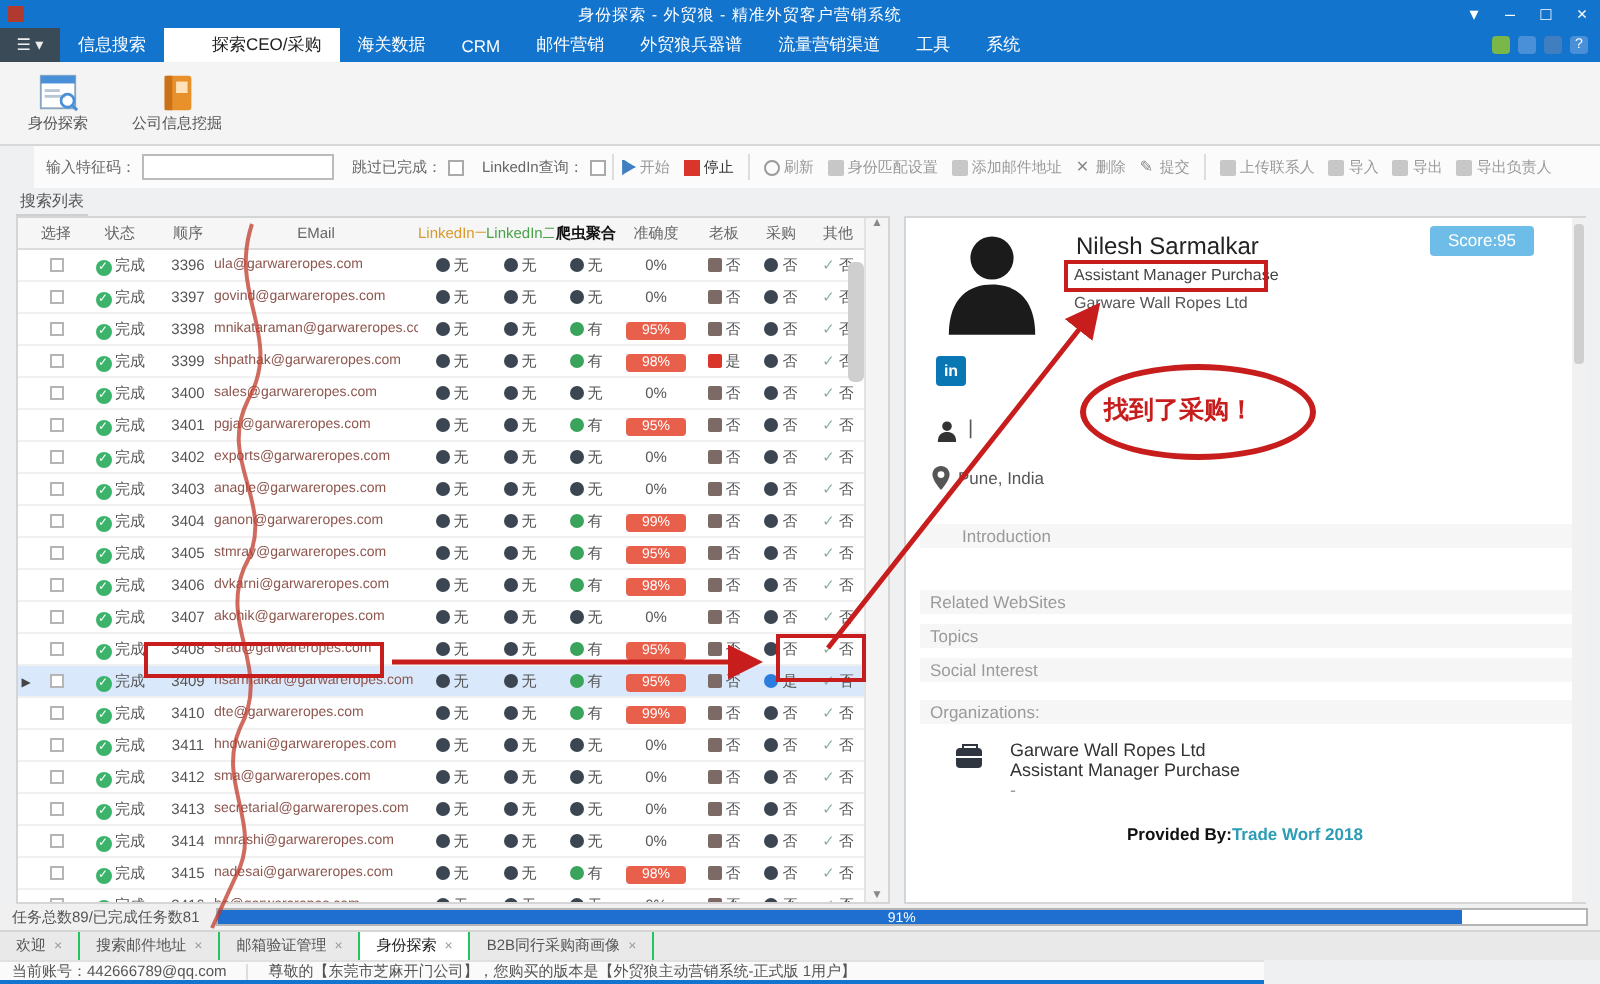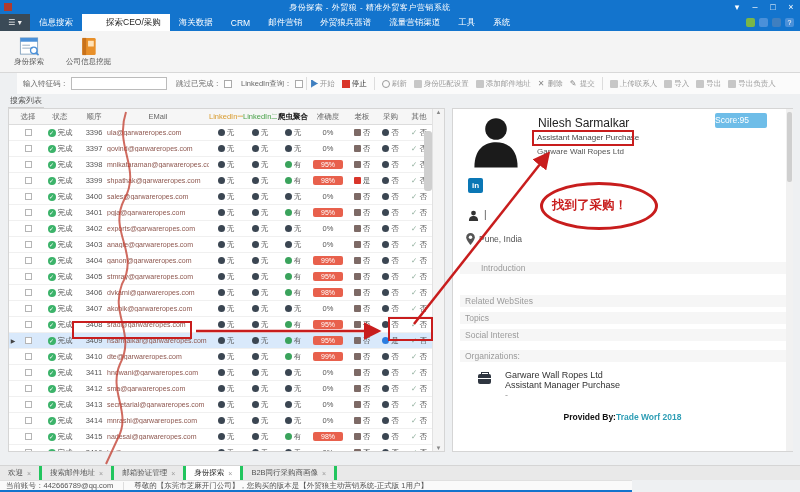--- a/index.html
+++ b/index.html
@@ -56,42 +56,42 @@
   .rowcb { width:7px; height:7px; border:1px solid #b5b5b5; background:#fff; margin:0 auto; }
   .marker { color:#444; font-size:6px; text-align:center; }
   #tscroll { width:12px; background:#f4f4f4; border-left:1px solid #e2e2e2; display:flex; flex-direction:column; justify-content:space-between; align-items:center; font-size:6px; color:#888; }
   #tthumb { width:8px; height:60px; background:#cfcfcf; border-radius:3px; margin-top:2px; }
   
   #panel { left:452px; top:108px; width:341px; height:344px; background:#fff; border:1px solid #d5d5d5; font-family:"Liberation Serif", serif; }
   #avatar { left:472px; top:114px; width:48px; height:54px; }
   #p-name { left:538px; top:116px; font-size:12px; font-weight:normal; color:#222; }
   #p-title { left:537px; top:133px; font-size:8px; color:#444; }
   #p-company { left:537px; top:147px; font-size:8px; color:#555; }
-  #score-btn { left:715px; top:113px; width:52px; height:15px; background:#6ebde8; color:#fff; font-size:8.5px; text-align:left; line-height:15px; border-radius:2px; font-family:"Liberation Sans", sans-serif; }
+  #score-btn { left:715px; top:113px; width:52px; height:15px; background:#6ebde8; color:#fff; font-size:8.5px; text-align:center; line-height:15px; border-radius:2px; font-family:"Liberation Sans", sans-serif; }
   #li-icon { left:468px; top:178px; width:15px; height:15px; background:#0a77b5; border-radius:2px; color:#fff; font-size:8px; font-weight:bold; text-align:center; line-height:15px; font-family:"Liberation Sans", sans-serif; }
   #person-ic { left:468px; top:210px; font-size:10px; color:#333; }
   #person-cursor { left:484px; top:209px; font-size:10px; color:#555; }
   #loc-row { left:466px; top:233px; display:flex; align-items:center; gap:4px; font-size:8.5px; color:#555; }
   .section-bar { position:absolute; left:460px; width:326px; height:12px; background:#f6f6f6; color:#9a9a9a; font-size:8.5px; padding-left:5px; line-height:12px; }
   #org-block { left:478px; top:370px; display:flex; gap:14px; font-size:9px; color:#333; }
   #brief { width:13px; height:10px; background:#2f3640; border-radius:2px; position:relative; margin-top:4px; }
   #brief:before { content:""; position:absolute; left:3px; top:-2px; width:6px; height:3px; border:1px solid #2f3640; border-bottom:none; }
   #brief:after { content:""; position:absolute; left:0; top:4px; width:13px; height:1px; background:#fff; }
   #provided { left:452px; top:412px; width:341px; text-align:center; font-size:8.5px; color:#111; font-weight:bold; }
   #provided span { color:#2d9db5; }
   #pscroll { left:786px; top:109px; width:7px; height:342px; background:#f1f1f1; }
   #pthumb { left:787px; top:112px; width:5px; height:70px; background:#cfcfcf; border-radius:2px; }
   
   #progress-row { left:0; top:452px; width:800px; height:13px; background:#f0f0f0; display:flex; align-items:center; font-size:7.5px; color:#555; padding:0 6px; gap:8px; }
   #pbar { flex:1; height:9px; border:1px solid #b5b5b5; background:#fff; position:relative; }
   #pfill { height:100%; background:#1f6fd0; }
   #plabel { position:absolute; left:0; top:0; width:100%; text-align:center; color:#fff; font-size:7px; line-height:9px; }
   
   #tabs-row { left:0; top:465px; width:800px; height:15px; background:#e9e9e9; border-top:1px solid #d5d5d5; display:flex; font-size:7.5px; color:#555; align-items:stretch; }
-  .btab { display:flex; align-items:center; gap:4px; padding:0 8px; border-right:3px solid #22c55e; }
+  .btab { display:flex; align-items:center; gap:4px; padding:0 8px; border-right:1px solid #22c55e; }
   .btab.active { background:#fff; color:#222; }
   .btab .x { color:#999; font-size:7px; }
   
   #statusbar { left:0; top:480px; width:632px; height:12px; background:#fafafa; border-top:1px solid #e0e0e0; border-bottom:2px solid #1374cd; display:flex; align-items:center; font-size:7.5px; color:#555; gap:10px; padding:0 6px; }
   .sb-sep { width:1px; height:8px; background:#ddd; }
   
   #anno-svg { left:0; top:0; width:800px; height:492px; pointer-events:none; }
   .redbox { position:absolute; border:2px solid #c81d1d; pointer-events:none; }
   #ellipse { left:540px; top:182px; width:118px; height:48px; border:3px solid #c81d1d; border-radius:50%; pointer-events:none; }
   #ellipse-text { left:552px; top:197px; font-size:12.5px; font-weight:bold; color:#c81d1d; pointer-events:none; }
@@ -611,20 +611,27 @@
       <div>Assistant Manager Purchase</div>
       <div style="color:#999">-</div>
     </div>
   </div>
   <div id="provided" class="abs">
     <span style="color:#111">Provided By:</span><span>Trade Worf 2018</span>
   </div>
   <div id="pscroll" class="abs"></div>
   <div id="pthumb" class="abs"></div>
 
+  <div id="progress-row" class="abs">
+    <span>任务总数89/已完成任务数81</span>
+    <div id="pbar">
+      <div id="pfill" style="width: 91%;"></div>
+      <div id="plabel">91%</div>
+    </div>
+  </div>
 
   <div id="tabs-row" class="abs">
       <div class="btab">
         <span>欢迎</span>
         <span class="x">×</span>
       </div>
       <div class="btab">
         <span>搜索邮件地址</span>
         <span class="x">×</span>
       </div>

